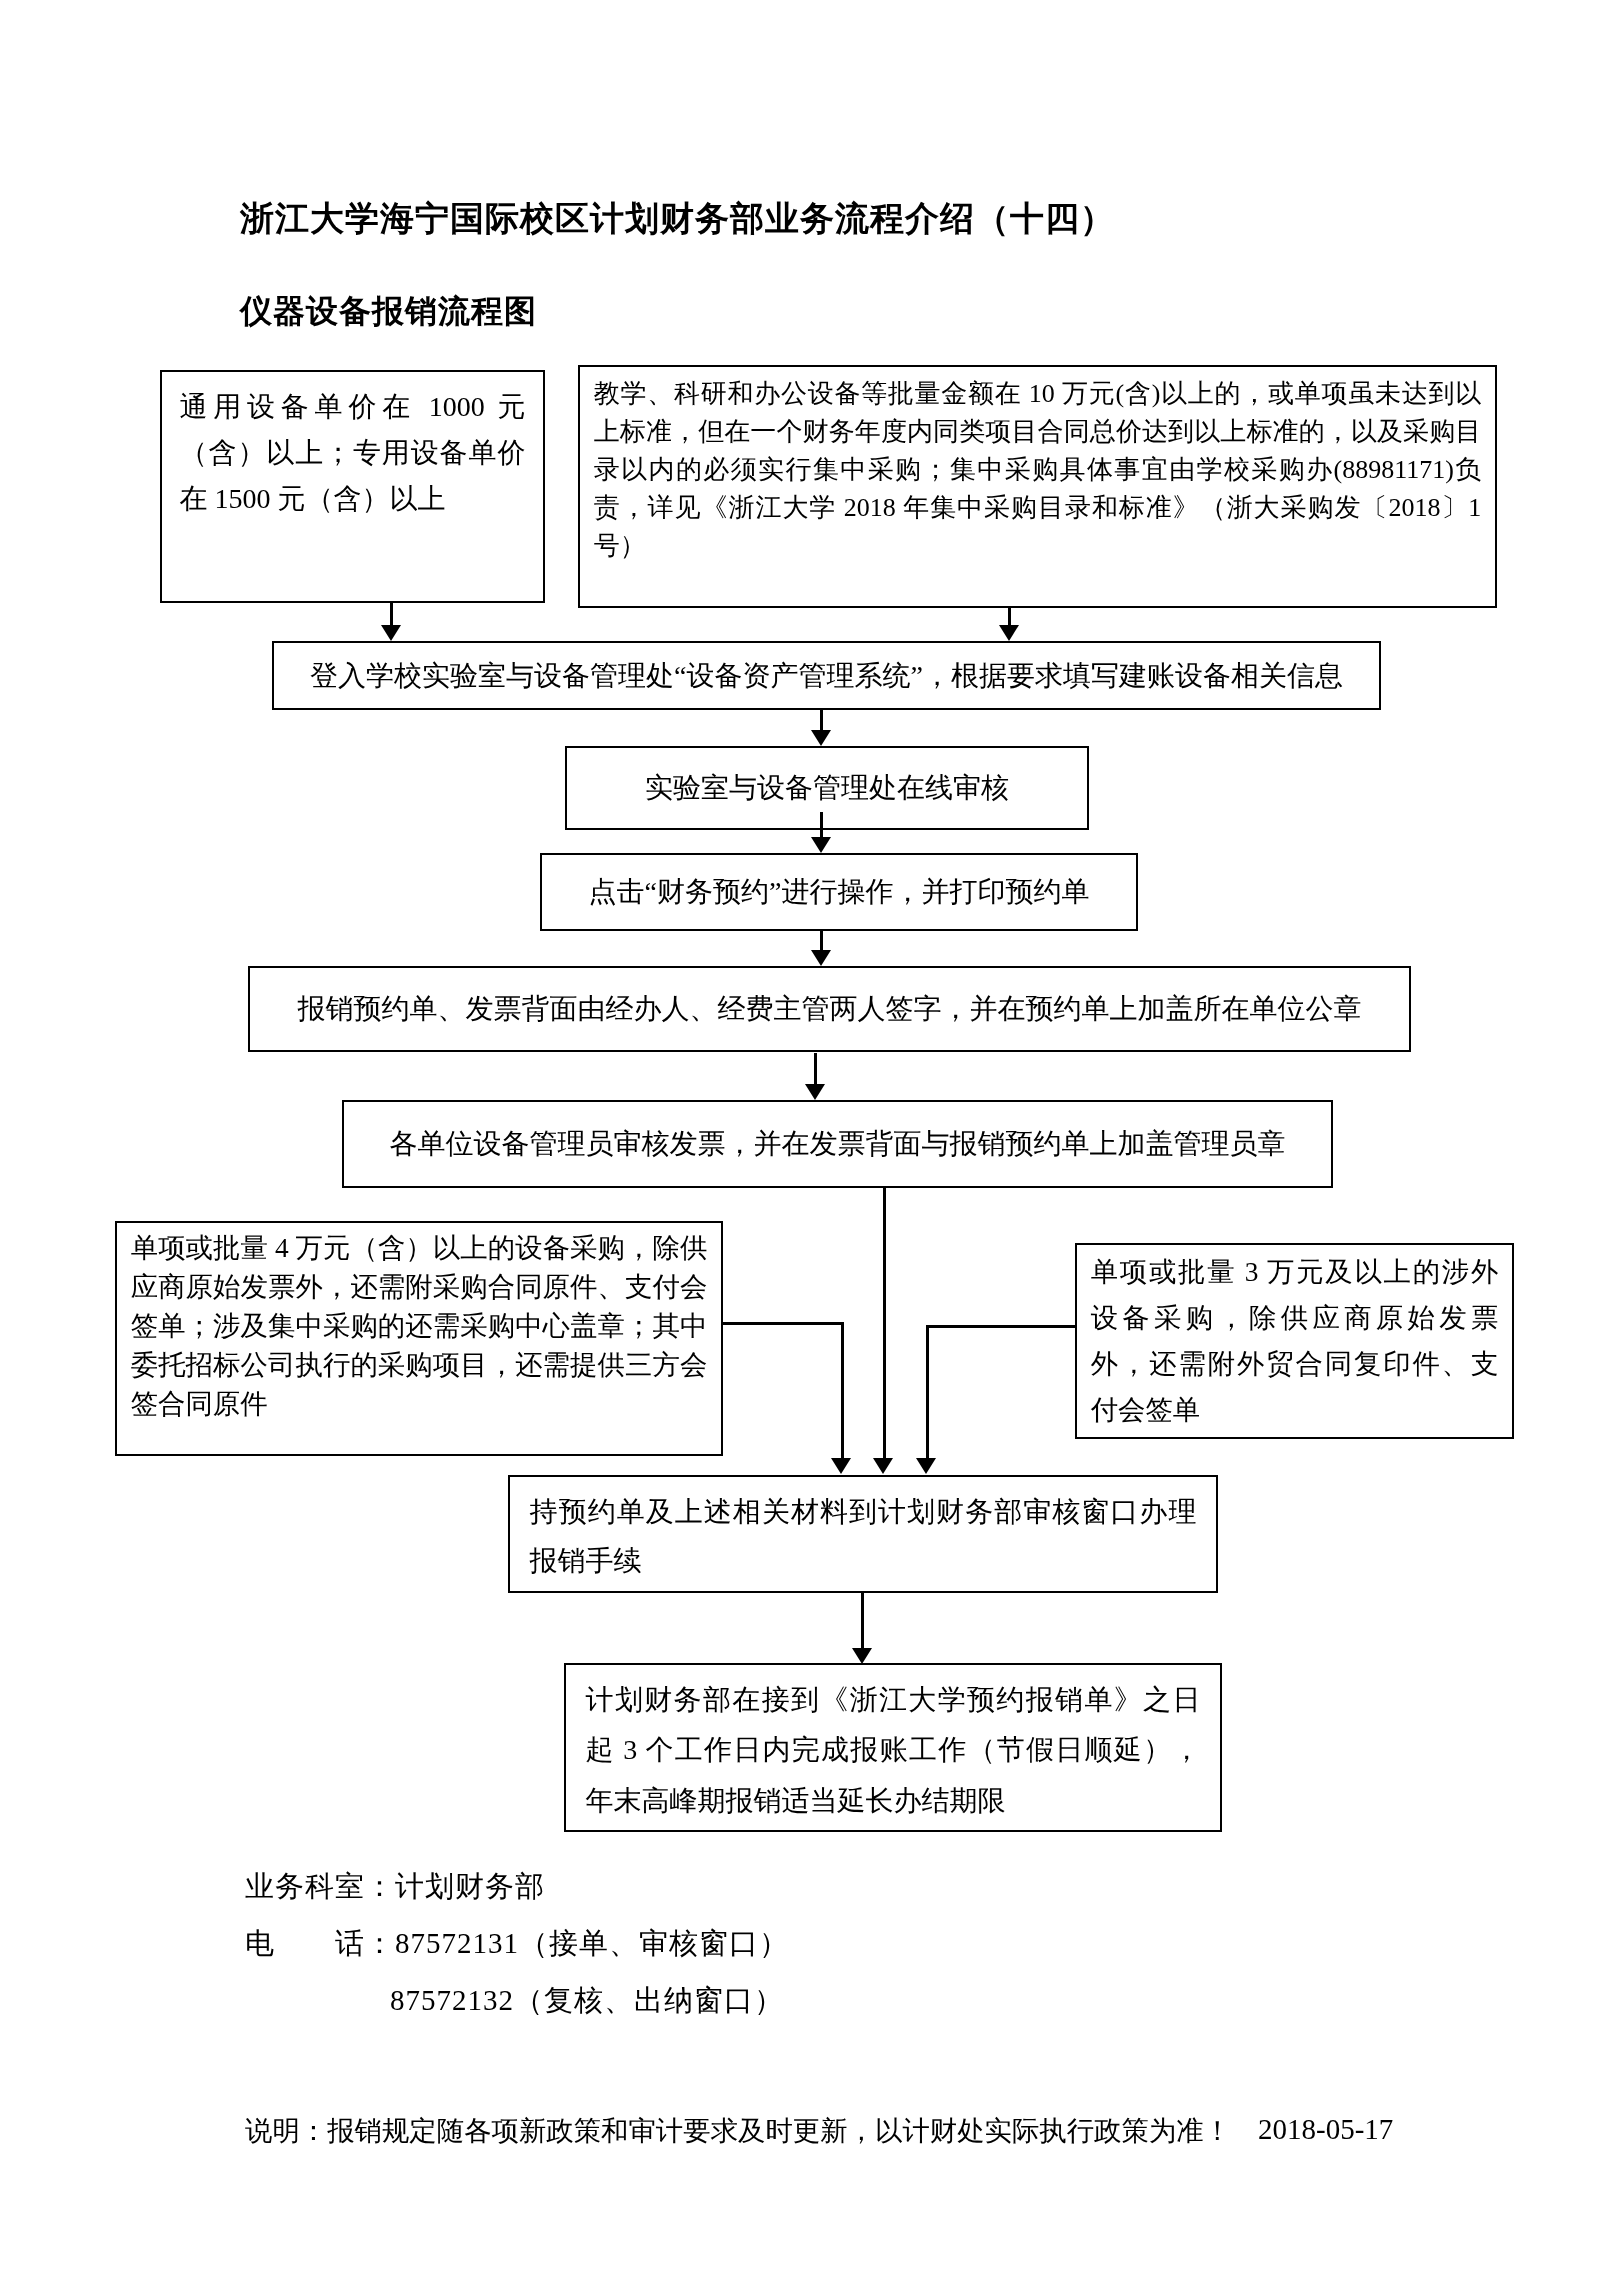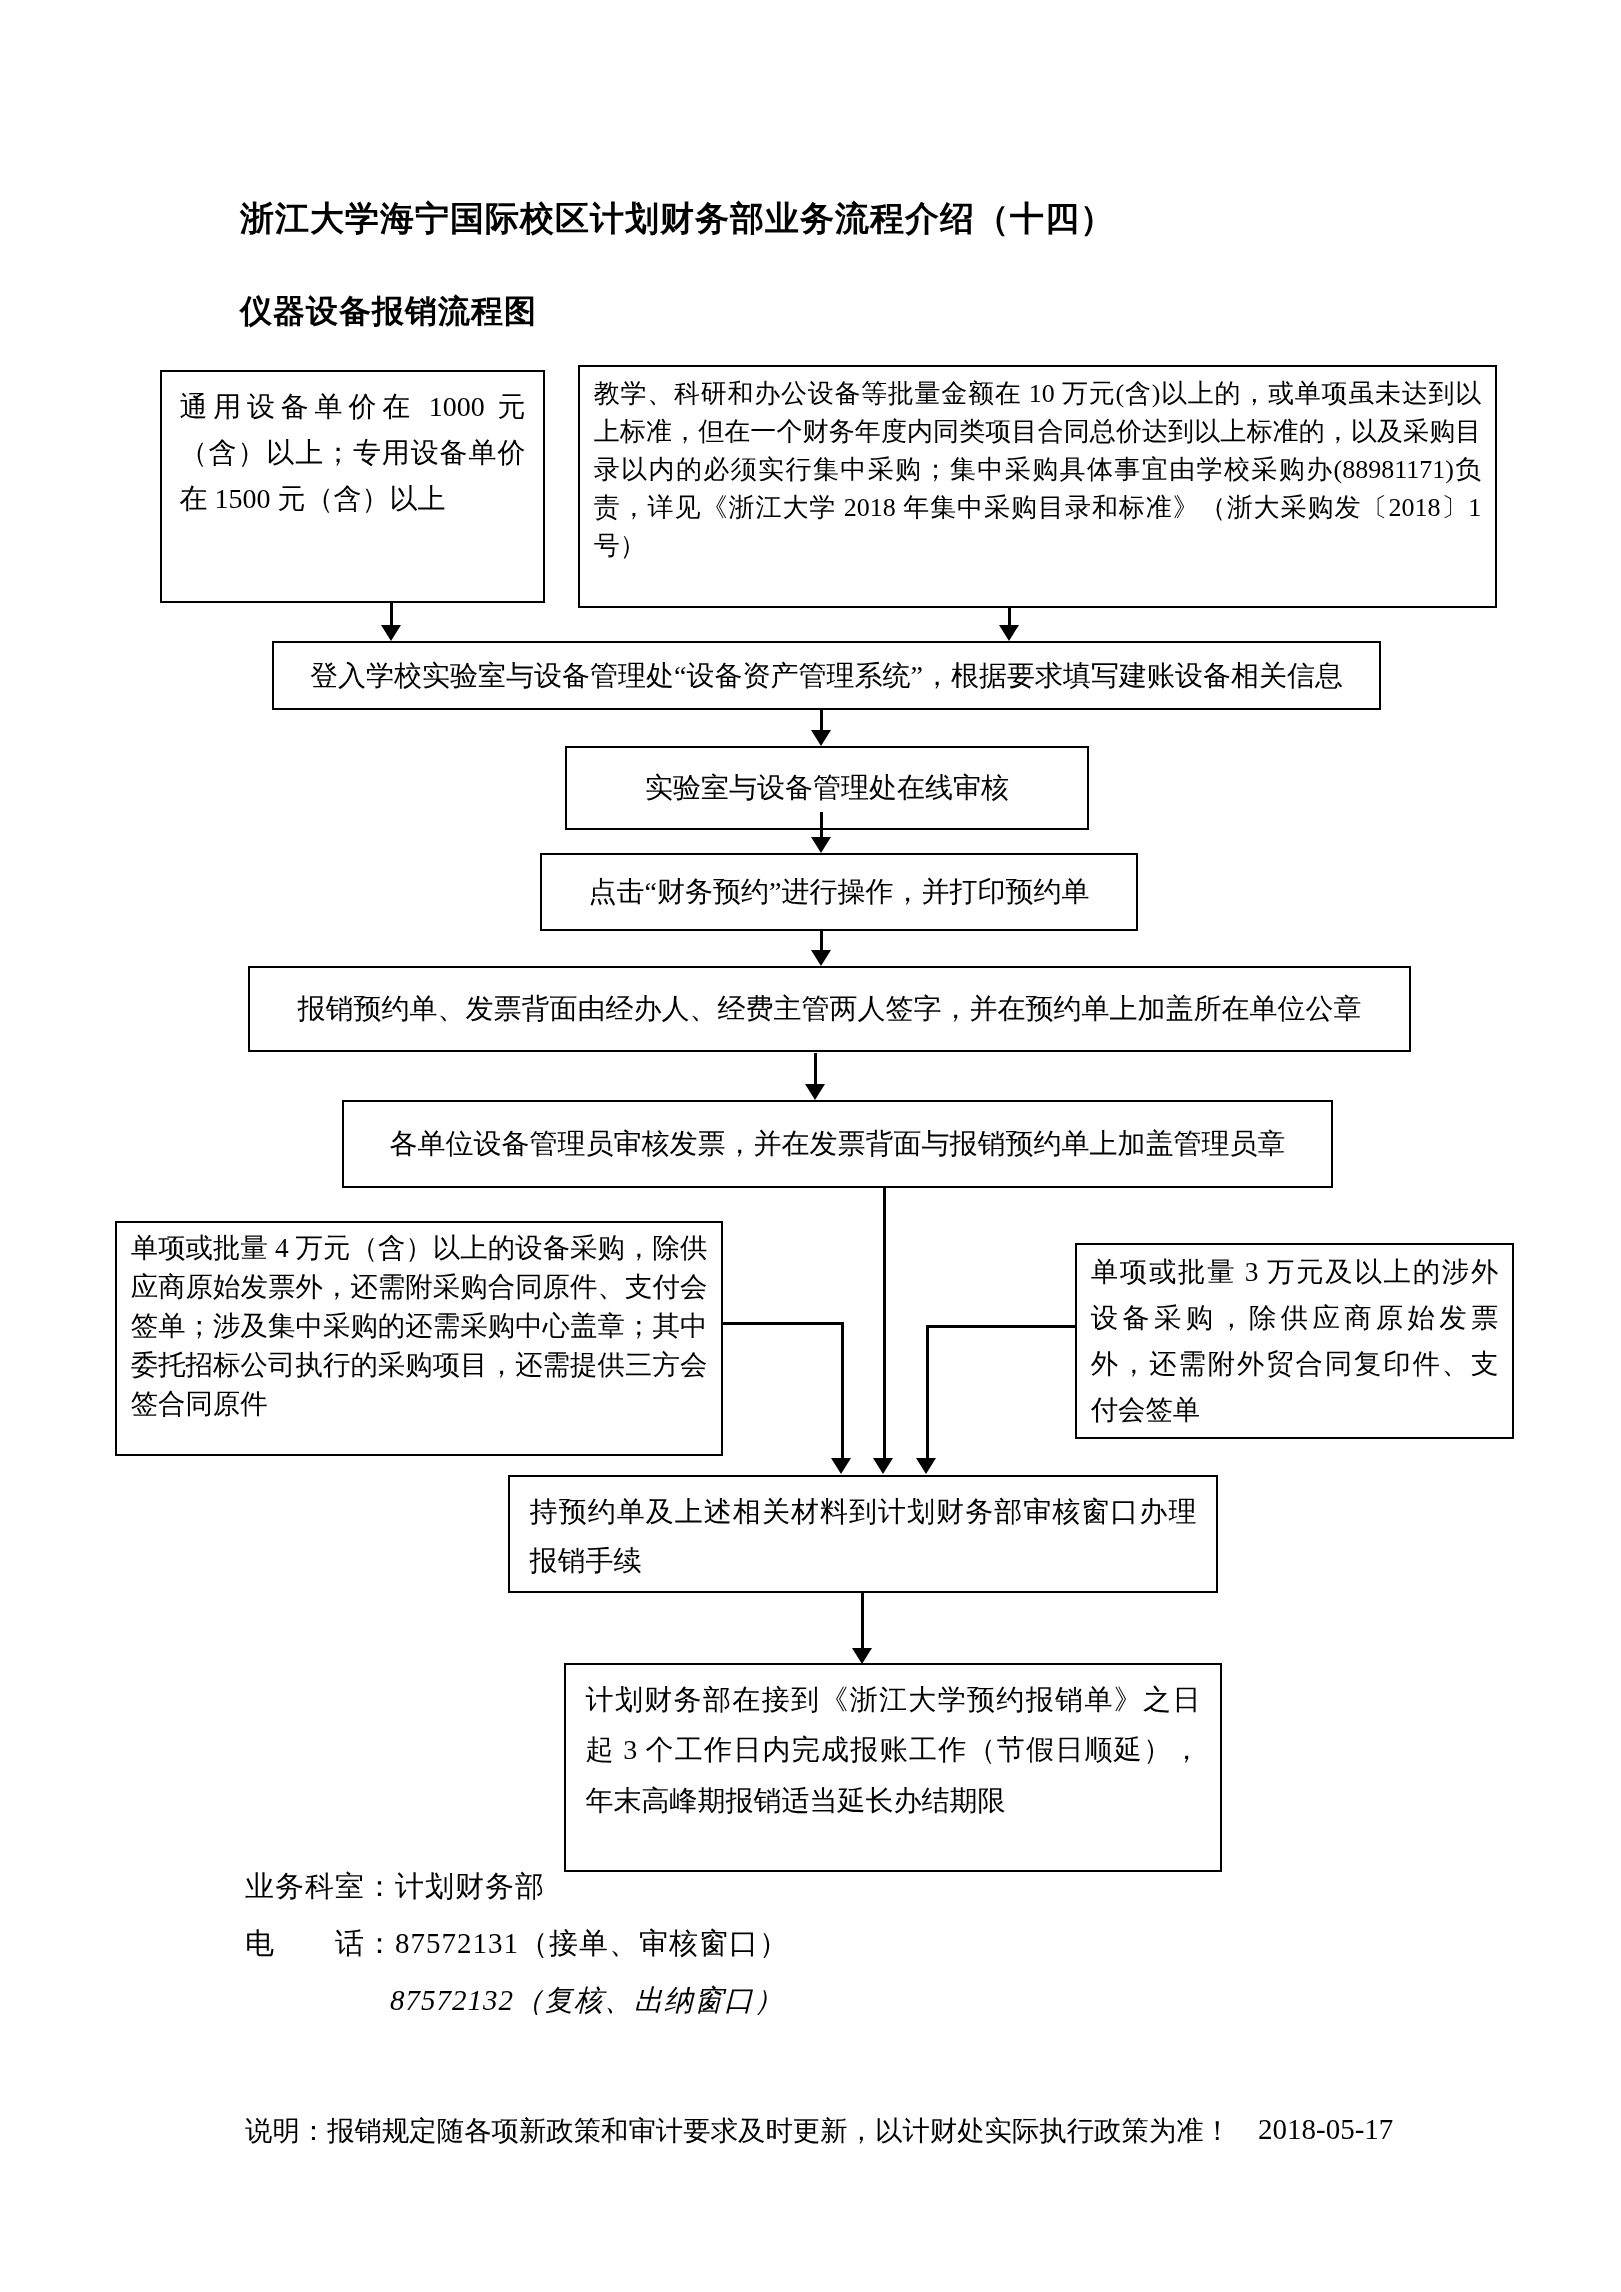--- a/index.html
+++ b/index.html
@@ -38,21 +38,21 @@
   #n1  { left:160px;  top:370px;  width:385px;  height:233px; padding:11.8px 17.6px; line-height:1.65; }
   #n2  { left:578px;  top:365px;  width:919px;  height:243px; padding:7.8px 13.7px;  font-size:26px; line-height:1.46; }
   #n3  { left:272px;  top:641px;  width:1109px; height:69px;  font-size:28px; }
   #n4  { left:565px;  top:746px;  width:524px;  height:84px;  }
   #n5  { left:540px;  top:853px;  width:598px;  height:78px;  }
   #n6  { left:248px;  top:966px;  width:1163px; height:86px;  }
   #n7  { left:342px;  top:1100px; width:991px; height:88px;  }
   #n8l { left:115px;  top:1221px; width:608px;  height:235px; padding:5.9px 13.7px;  font-size:27.4px; line-height:1.42; }
   #n8r { left:1075px; top:1243px; width:439px;  height:196px; padding:3.9px 13.7px;  font-size:27.4px; line-height:1.68; }
   #n9  { left:508px;  top:1475px; width:710px;  height:118px; padding:9.8px 19.6px; line-height:1.75; }
-  #n10 { left:564px;  top:1663px; width:658px;  height:209px; padding:9.8px 19.6px; line-height:1.8; }
+  #n10 { left:564px;  top:1663px; width:658px;  height:169px; padding:9.8px 19.6px; line-height:1.8; }
 
   
   .va { position:absolute; width:21.6px; }
   .va .sh { position:absolute; left:50%; margin-left:-1.5px; width:2.9px; top:0; bottom:14.7px; background:var(--ink); }
   .va .hd { position:absolute; bottom:0; left:0; width:0; height:0;
             border-left:10.8px solid transparent; border-right:10.8px solid transparent;
             border-top:16.7px solid var(--ink); }
   #a1 { left:381px;  top:603px;  height:38px; }
   #a2 { left:999px; top:608px;  height:33px; }
   #a3 { left:811px;  top:710px;  height:36px; }
@@ -74,21 +74,21 @@
   #left-v    { left:841px; top:1322px; width:2.9px;  height:136px; }
   #left-tri  { left:831px; top:1458px; }
   
   #right-h   { left:928px; top:1325px; width:147px; height:2.9px; }
   #right-v   { left:926px; top:1325px; width:2.9px;  height:133px; }
   #right-tri { left:916px; top:1458px; }
 
   .footer-line { position:absolute; font-size:29px; letter-spacing:1px; }
   #f1 { left:245px; top:1867px; }
   #f2 { left:245px; top:1924px; }
-  #f3 { left:390px; top:1981px;font-style:italic; }
+  #f3 { left:390px; top:1981px; }
   .note  { position:absolute; left:245px;  top:2113px; font-size:27.4px; }
   .ndate { position:absolute; left:1258px; top:2113px; font-size:29px; }
 </style>
 </head>
 <body>
 
 <div class="page">
 
   <div class="title">浙江大学海宁国际校区计划财务部业务流程介绍（十四）</div>
   <div class="subtitle">仪器设备报销流程图</div>

